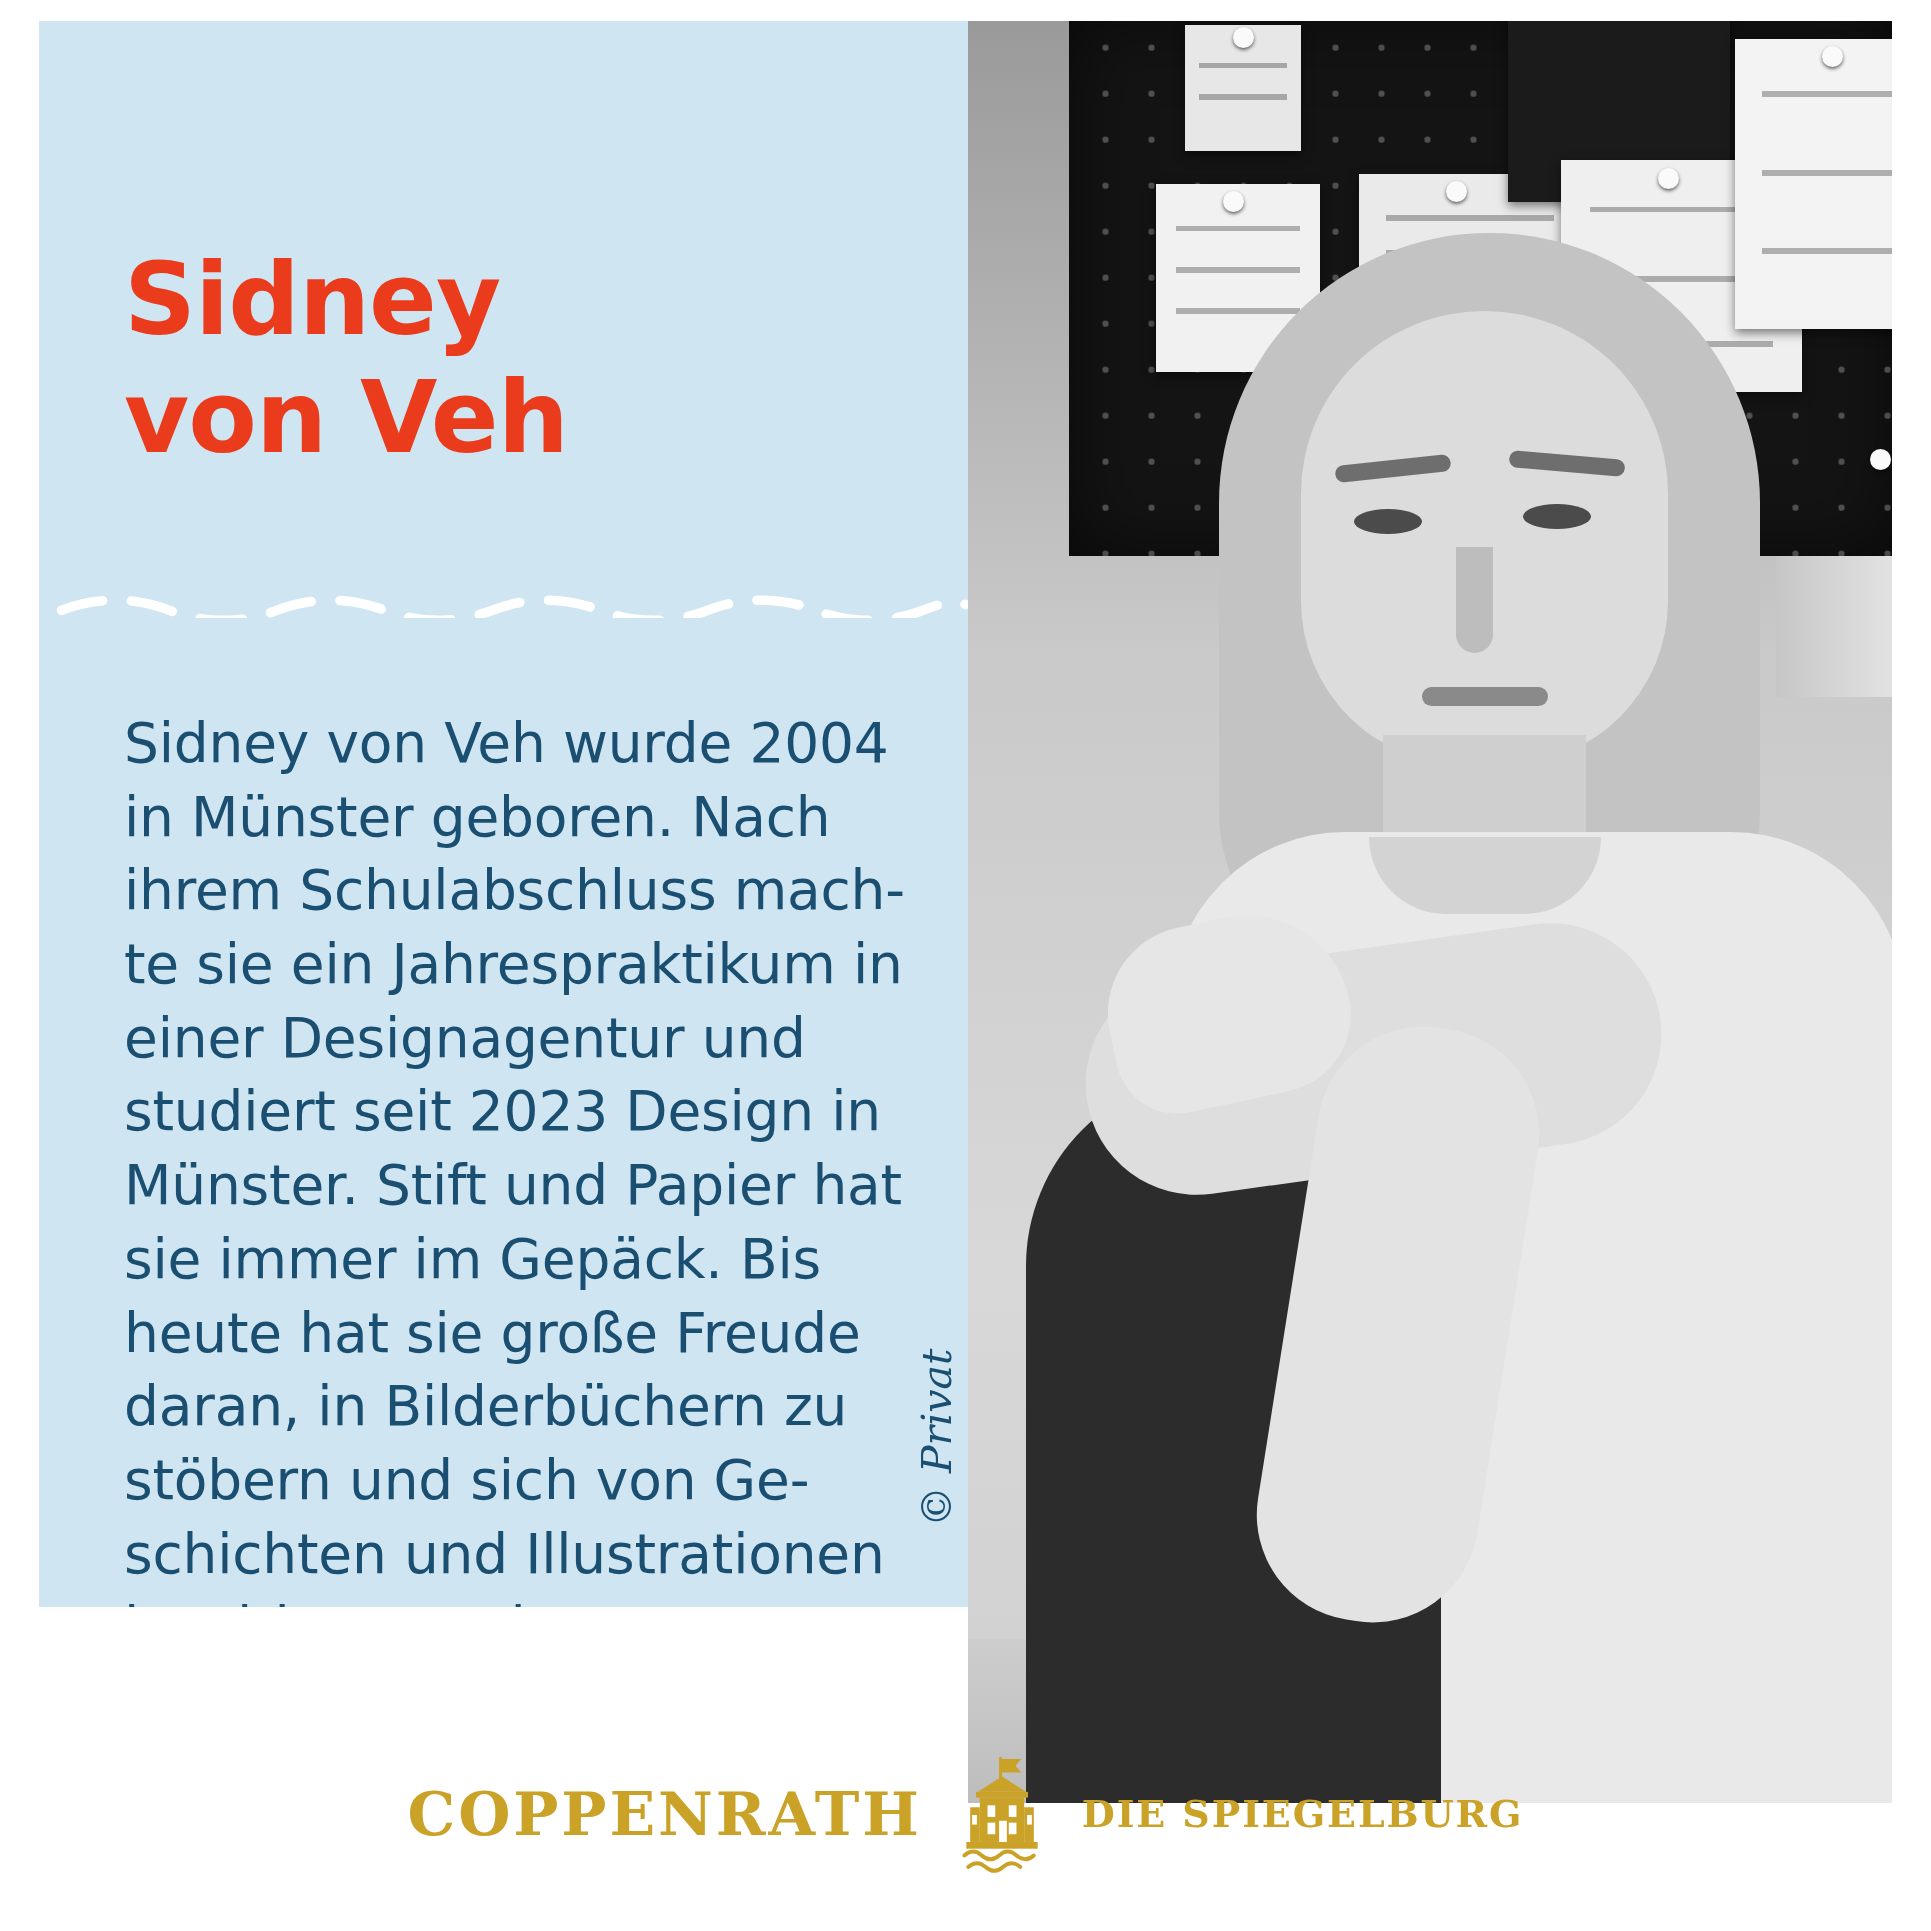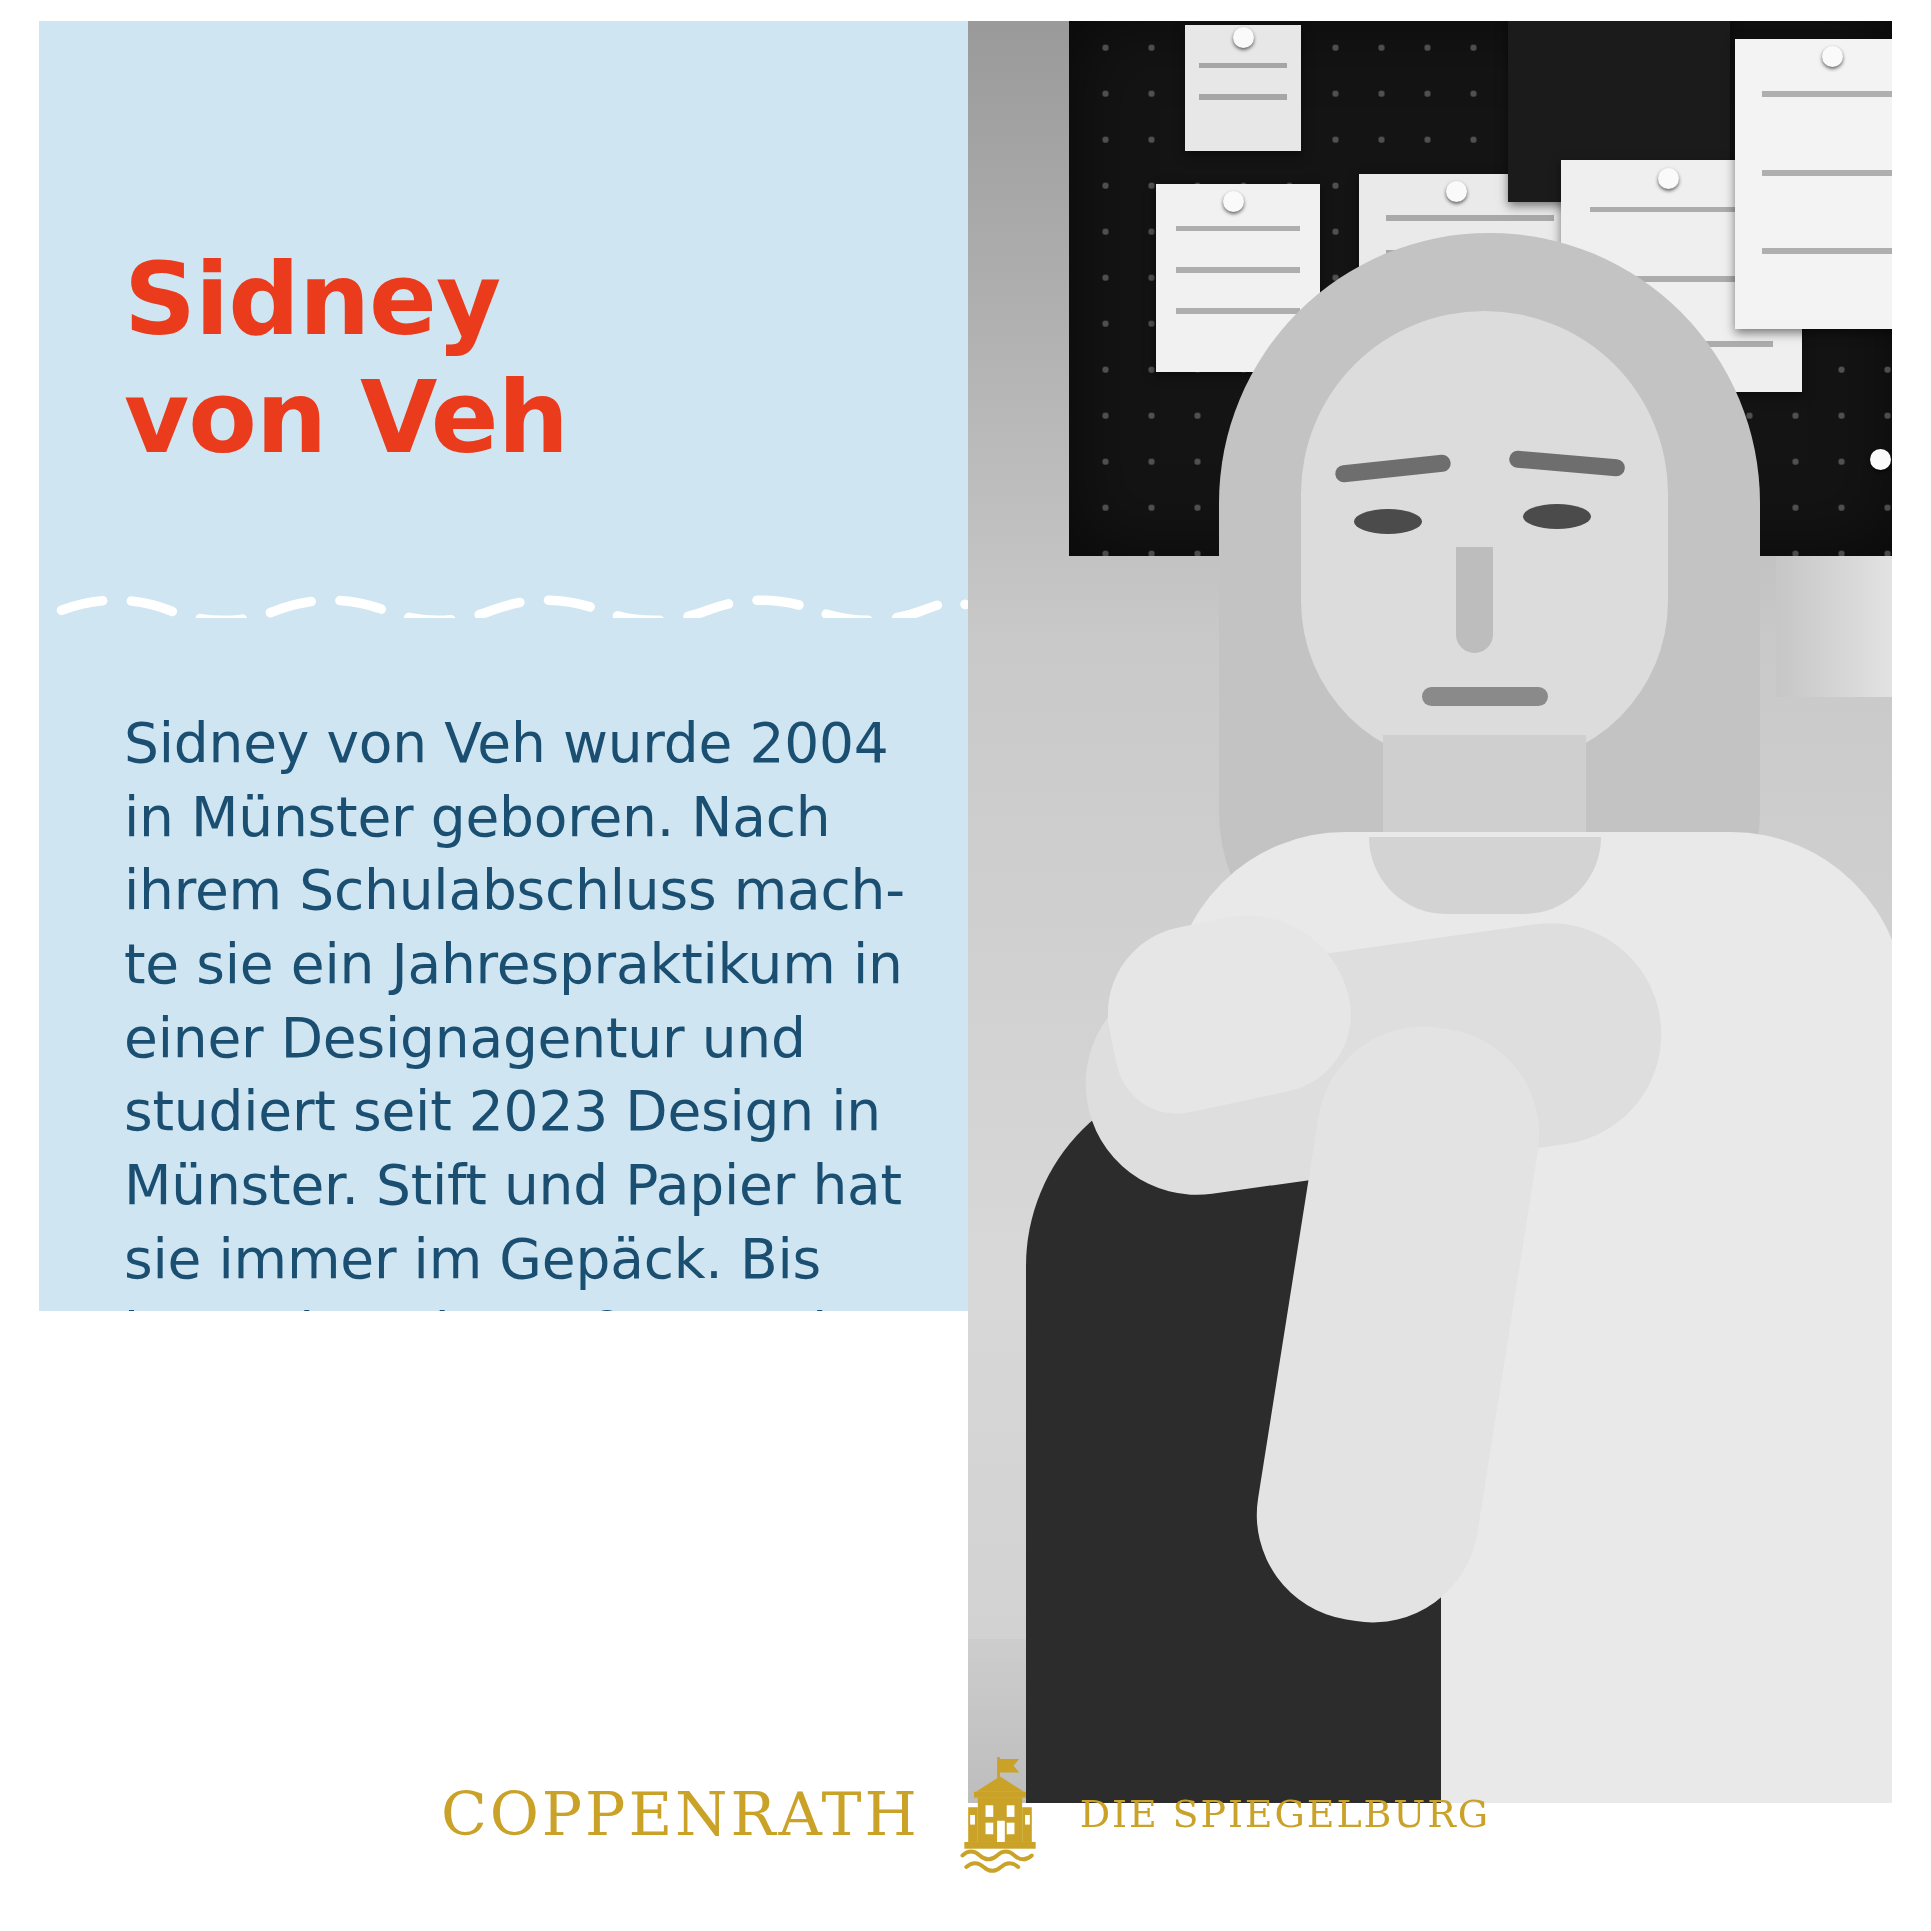--- a/index.html
+++ b/index.html
@@ -21,21 +21,21 @@
     background: #ffffff;
     box-sizing: border-box;
   }
 
   
   .left-panel {
     position: absolute;
     left: 39px;
     top: 21px;
     width: 930px;
-    height: 1290px;
+    height: 1586px;
     background: #cfe5f1;
     box-sizing: border-box;
     overflow: hidden;
   }
 
   .author-name {
     position: absolute;
     left: 85px;
     top: 220px;
     width: 792px;
@@ -266,20 +266,21 @@
     align-items: center;
     justify-content: center;
     gap: 27px;
   }
   .brand-text {
     color: #c9a227;
     font-family: "DejaVu Serif", serif;
     font-size: 60px;
     letter-spacing: 2.9px;
     white-space: nowrap;
+    font-weight: bold;
   }
   .brand-text.sub {
     font-size: 38px;
     letter-spacing: 1.9px;
   }
   .castle { display: block; }
 </style>
 </head>
 <body>
 

